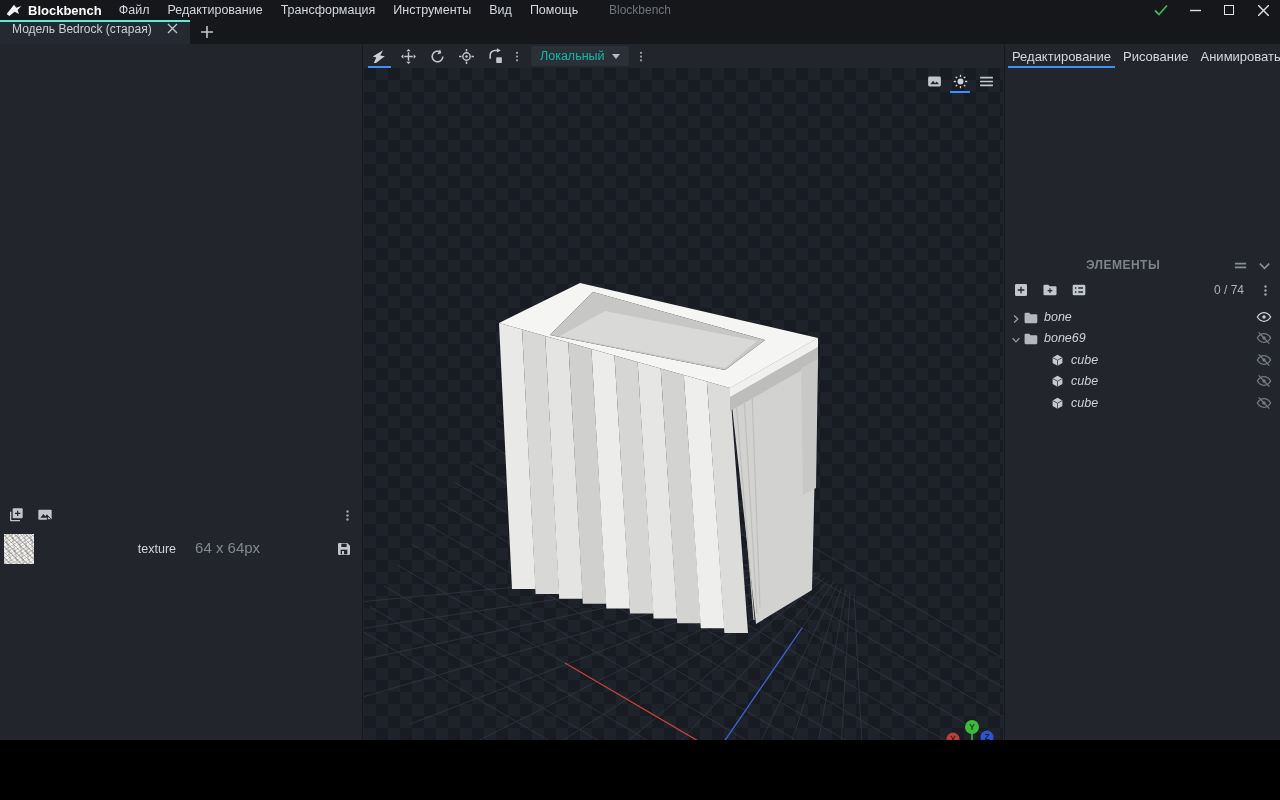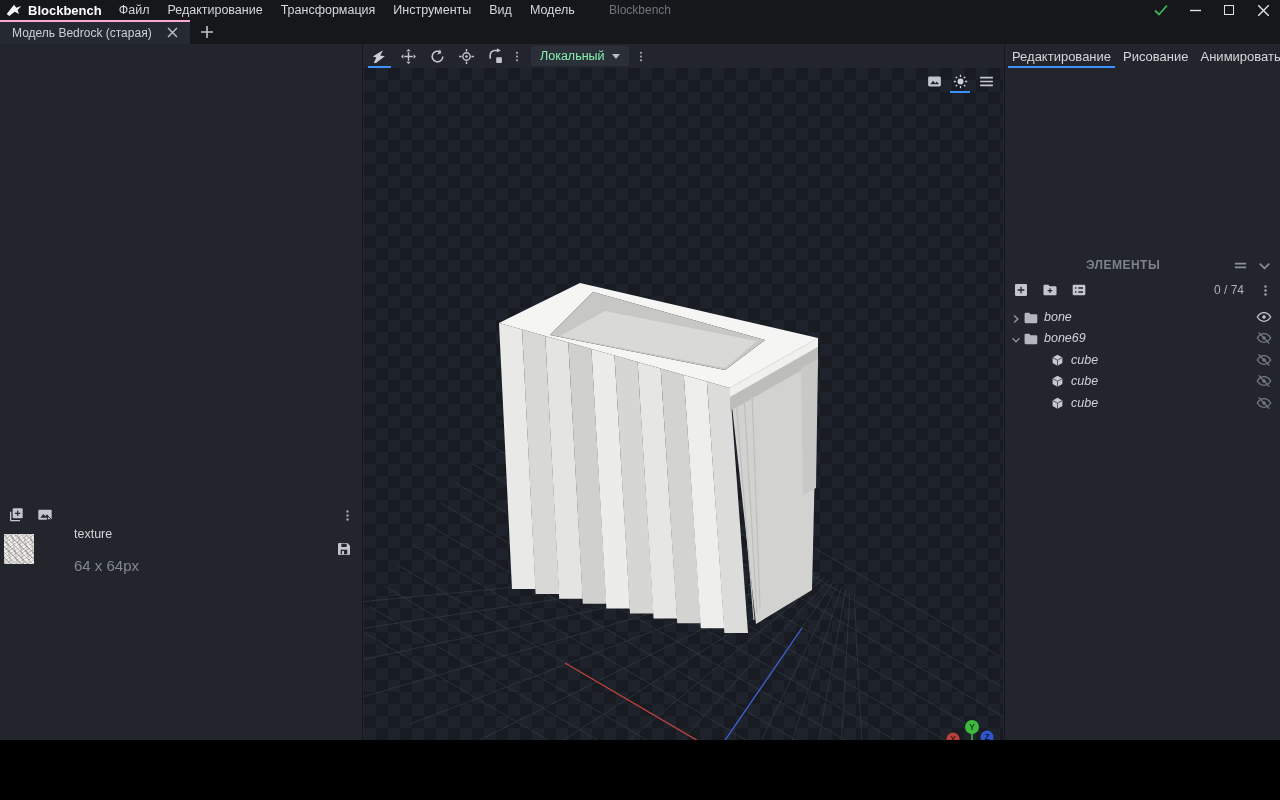--- a/index.html
+++ b/index.html
@@ -12,38 +12,38 @@
   .app-name{font-weight:bold;font-size:13px;color:#fff;}
   .menubar{display:flex;align-items:center;height:100%;}
   .menu-item{font-size:12.5px;color:#d4d7dc;padding:0 9px;height:100%;display:flex;align-items:center;cursor:default;}
   .win-title{position:absolute;left:0;right:0;text-align:center;font-size:12px;color:#70747d;pointer-events:none;}
   .win-controls{margin-left:auto;display:flex;align-items:center;gap:0;height:100%;z-index:2;}
   .win-btn{width:34px;height:100%;display:flex;align-items:center;justify-content:center;color:#dfe1e6;font-size:13px;}
   .max-box{width:10px;height:10px;border:1.5px solid #dfe1e6;display:inline-block;}
 
   
   .tabstrip{position:absolute;left:0;top:20px;width:1280px;height:24px;background:#15171b;display:flex;align-items:stretch;}
-  .tab{width:190px;background:#252932;border-top:2px solid #f9a8d4;display:flex;align-items:center;padding:0 8px 0 12px;}
+  .tab{width:190px;background:#252932;border-top:2px solid #5eead4;display:flex;align-items:flex-start;padding:0 8px 0 12px;}
   .tab-label{font-size:12px;color:#ccd0d7;flex:1;white-space:nowrap;overflow:hidden;}
   .tab-close{color:#c0c3ca;font-size:13px;padding:0 4px;}
   .tab-new{color:#c0c3ca;font-size:17px;display:flex;align-items:center;padding:0 10px;}
 
   
   .left-panel{position:absolute;left:0;top:44px;width:363px;height:753px;background:#22262c;border-right:1px solid #15171b;}
   .right-panel{position:absolute;left:1004px;top:44px;width:276px;height:753px;background:#22262c;border-left:1px solid #15171b;}
   .viewport{position:absolute;left:364px;top:44px;width:639px;height:753px;}
   .bottom-strip{position:absolute;left:0;top:797px;width:1280px;height:3px;background:#b2b4b8;}
 
   
   .vp-toolbar{position:absolute;left:0;top:0;width:100%;height:24px;background:#22262c;display:flex;align-items:center;gap:2px;padding-left:2px;}
   .tool-btn{width:27px;height:24px;display:flex;align-items:center;justify-content:center;position:relative;}
   .tool-btn.active::after{content:"";position:absolute;left:2px;right:2px;bottom:0;height:2px;background:#3e90ff;}
   .tool-btn svg{width:17px;height:17px;}
   .dots-btn{width:12px;height:24px;display:flex;align-items:center;justify-content:center;}
-  .space-select{margin-left:6px;margin-right:4px;background:#2b3038;border-radius:2px;height:20px;display:flex;align-items:center;gap:7px;padding:0 9px;font-size:12.5px;color:#86efac;}
+  .space-select{margin-left:6px;margin-right:4px;background:#2b3038;border-radius:2px;height:20px;display:flex;align-items:center;gap:7px;padding:0 9px;font-size:12.5px;color:#14b8a6;}
   .caret{width:0;height:0;border-left:4.5px solid transparent;border-right:4.5px solid transparent;border-top:5px solid #b9bcc3;}
   .canvas{position:absolute;left:0;top:24px;width:639px;height:707px;overflow:hidden;
     background:repeating-conic-gradient(#1e222a 0% 25%,#181b21 0% 50%) 0 0/24px 24px;}
   .canvas svg.scene{position:absolute;left:0;top:0;}
   .view-controls{position:absolute;right:5px;top:2px;display:flex;gap:2px;}
   .view-btn{width:24px;height:22px;display:flex;align-items:center;justify-content:center;position:relative;}
   .view-btn.active::after{content:"";position:absolute;left:2px;right:2px;bottom:-1px;height:2px;background:#3e90ff;}
   .view-btn svg{width:17px;height:17px;}
   .vp-status{position:absolute;left:0;bottom:0;width:100%;height:22px;background:#1c1f25;display:flex;align-items:center;padding:0 8px;gap:16px;}
   .vp-status .fps{margin-left:auto;font-size:12px;color:#b7bac1;}
@@ -59,21 +59,21 @@
   .icon15 svg{width:15px;height:15px;display:block;}
   .icon13 svg{width:13px;height:13px;display:block;}
 
   
   .textures{position:absolute;left:0;top:459px;width:100%;}
   .texture-item{height:38px;display:flex;align-items:center;padding:0 10px 0 4px;gap:12px;margin-top:3px;}
   .texture-thumb{width:30px;height:30px;background-color:#f0efed;
     background-image:repeating-linear-gradient(45deg,rgba(40,40,40,.25) 0 1px,transparent 1px 4px),
       repeating-linear-gradient(-33deg,rgba(60,60,60,.2) 0 1px,transparent 1px 3px),
       repeating-linear-gradient(80deg,rgba(110,100,80,.18) 0 2px,transparent 2px 6px);}
-  .texture-meta{flex:1;display:flex;flex-direction:column;justify-content:center;gap:19px;margin-left:28px;}
+  .texture-meta{flex:1;display:flex;flex-direction:row;justify-content:center;gap:19px;margin-left:28px;}
   .texture-name{font-size:12.5px;color:#d2d5da;line-height:14px;}
   .texture-size{font-size:15px;color:#83878f;line-height:12px;}
 
   
   .mode-tabs{height:24px;display:flex;align-items:stretch;padding-left:2px;gap:2px;}
   .mode-tab{display:flex;align-items:center;padding:0 5px;font-size:13px;color:#d3d6db;position:relative;white-space:nowrap;}
   .mode-tab.active::after{content:"";position:absolute;left:1px;right:1px;bottom:0;height:2px;background:#3e90ff;}
   .elements{position:absolute;left:0;top:208px;width:100%;}
   .sel-counter{font-size:12px;color:#aeb1b8;}
   .outliner-row{height:21.5px;display:flex;align-items:flex-end;padding:0 8px 0 3px;gap:0;font-style:italic;}
@@ -94,21 +94,21 @@
         <path d="M1 16 L12 2 L15.5 6.5 L23 4 L17.5 10 L19.5 16 L13 12.5 L5 19 Z" fill="#f2f3f5"></path>
       </svg>
       <span class="app-name">Blockbench</span>
     </div>
     <div class="menubar" id="menubar">
         <span class="menu-item">Файл</span>
         <span class="menu-item">Редактирование</span>
         <span class="menu-item">Трансформация</span>
         <span class="menu-item">Инструменты</span>
         <span class="menu-item">Вид</span>
-        <span class="menu-item">Модель</span>
+        <span class="menu-item">Помощь</span>
       </div>
     <div class="win-title">Blockbench</div>
     <div class="win-controls">
       <span class="win-btn">
         <svg width="14" height="12" viewBox="0 0 14 12">
             <polyline points="1,6.5 5,10.5 13,1.5" fill="none" stroke="#41b356" stroke-width="1.8"></polyline>
           </svg>
       </span>
       <span class="win-btn">
         <svg width="11" height="11" viewBox="0 0 11 11">

